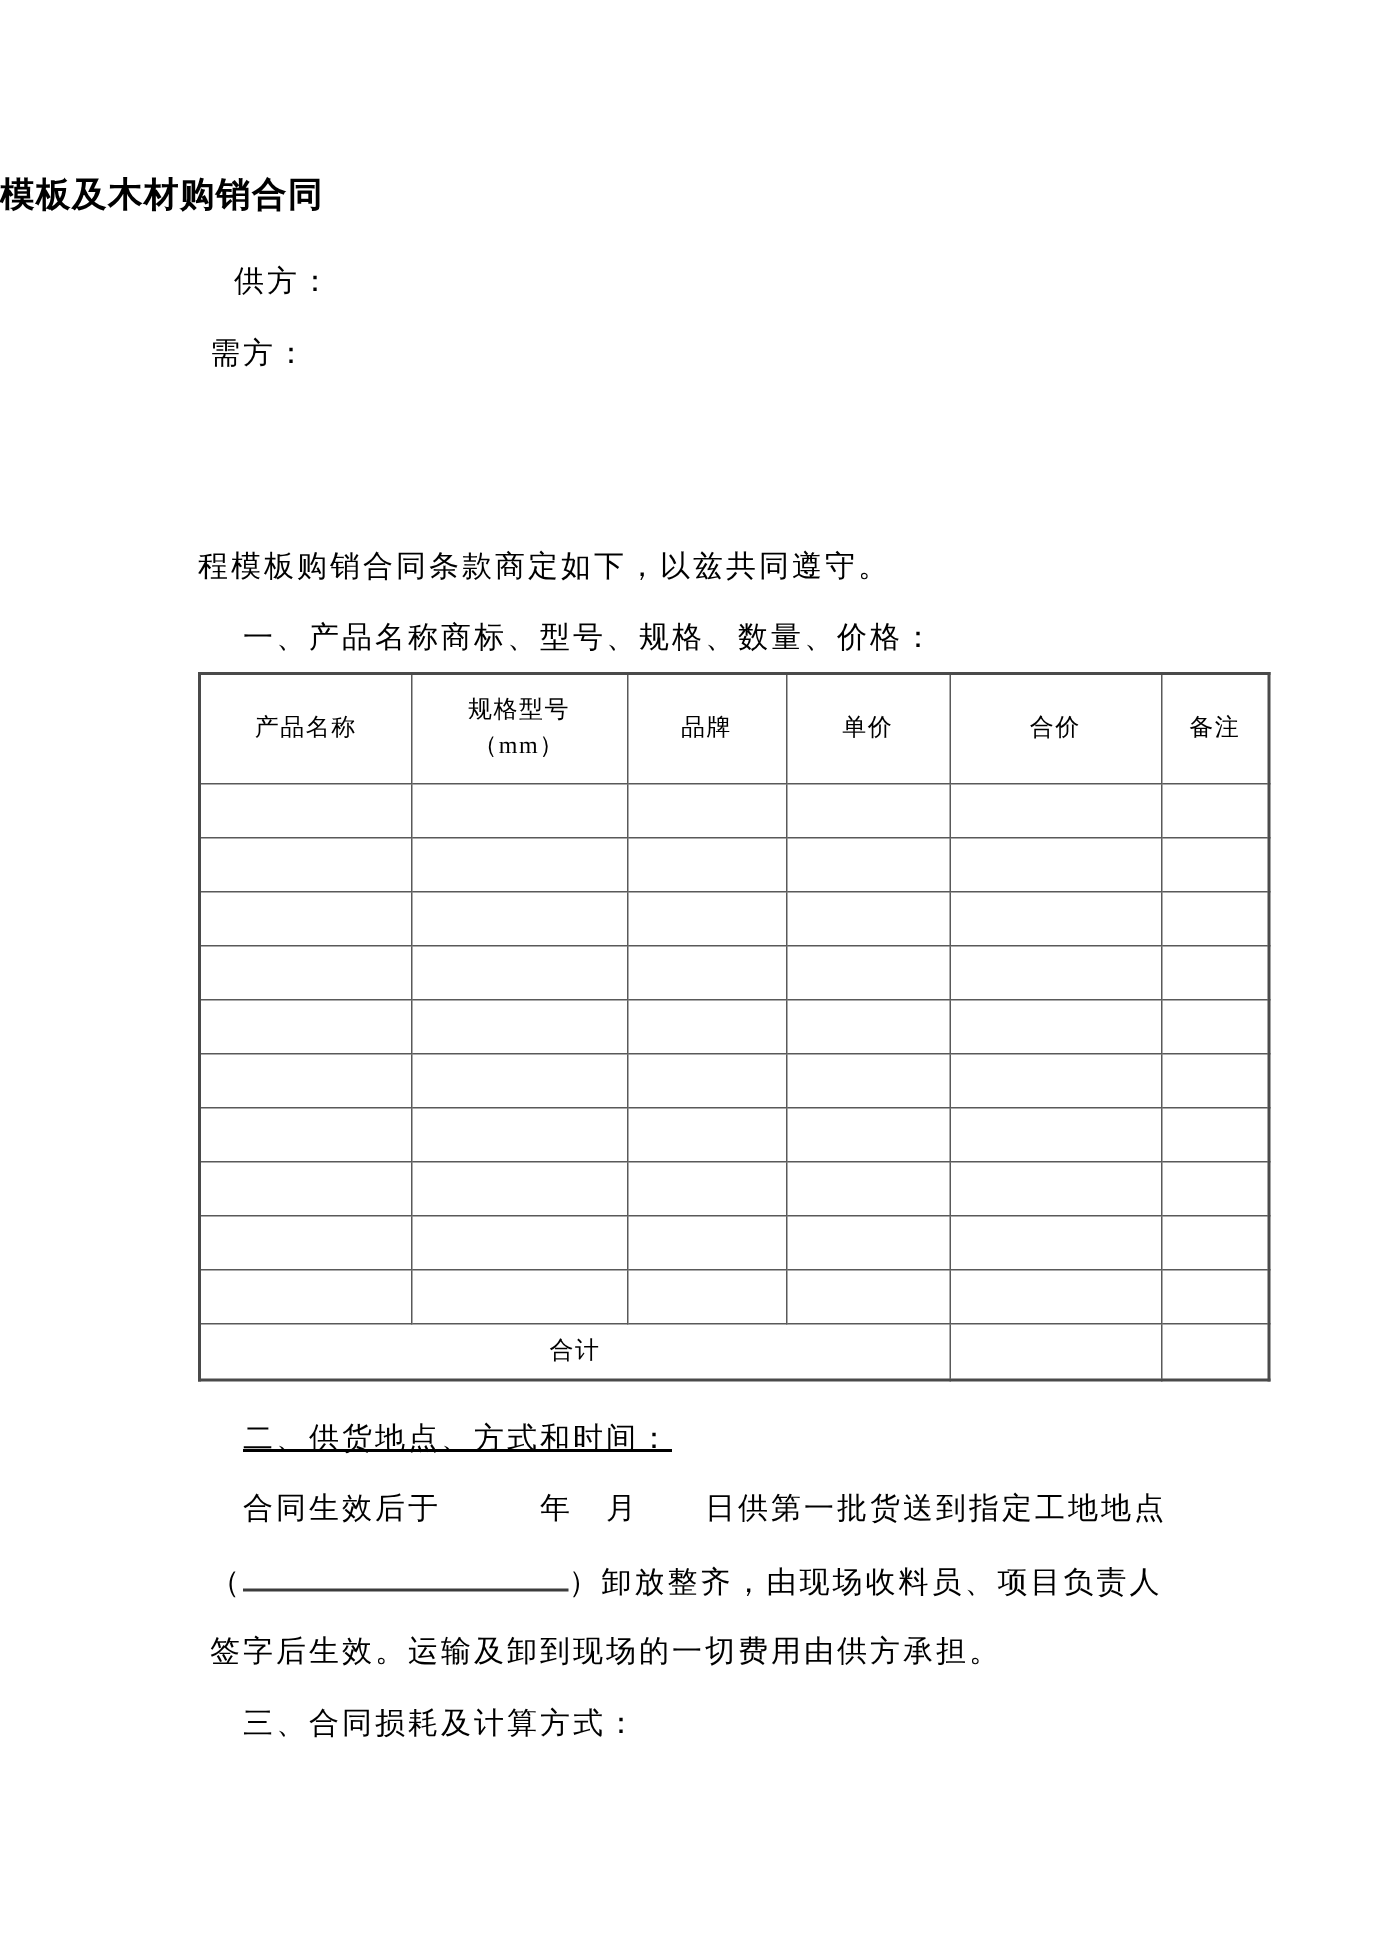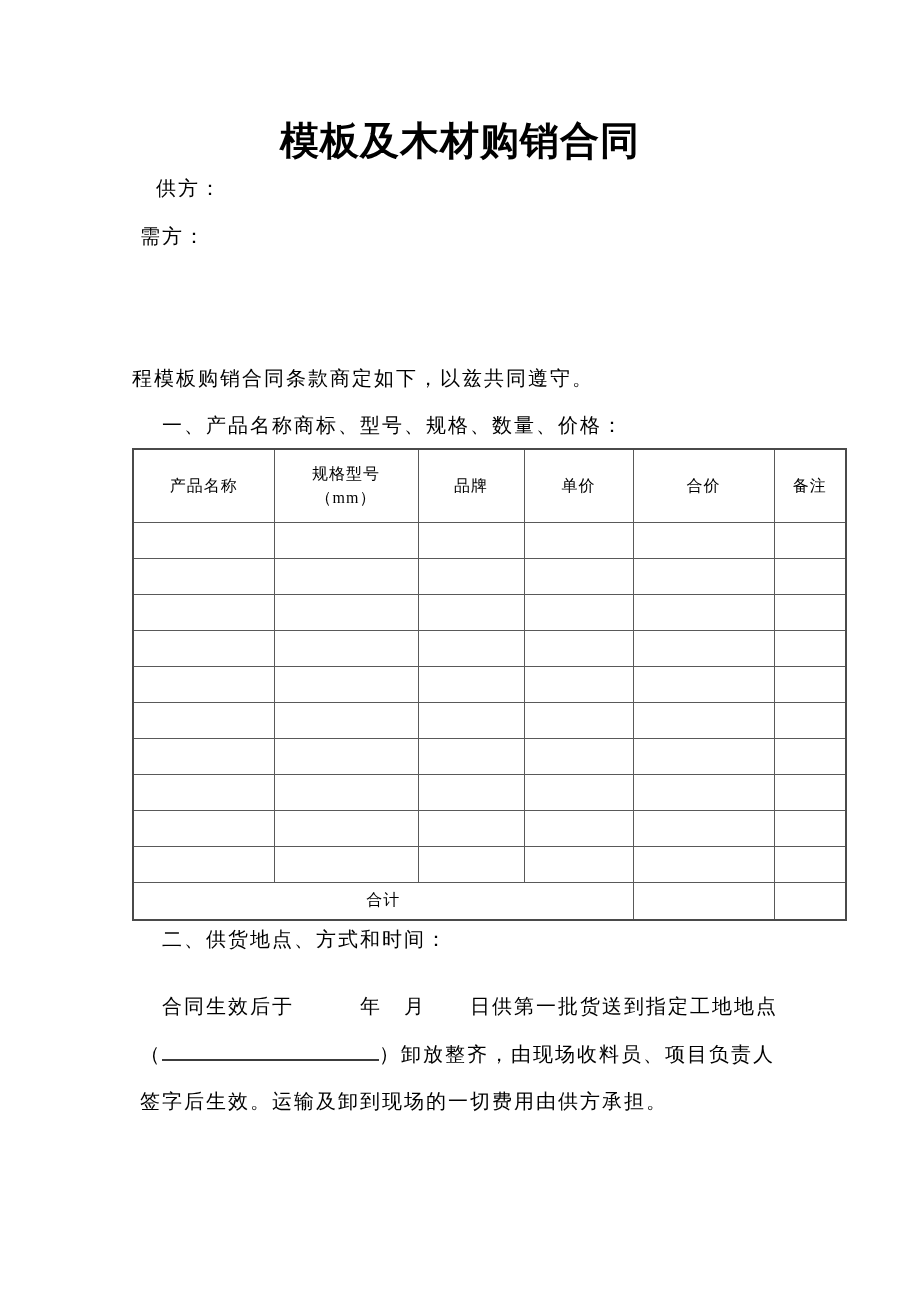--- a/index.html
+++ b/index.html
@@ -11,22 +11,21 @@
     margin: 0 auto;
     background: #ffffff;
     font-family: "Liberation Serif", "DejaVu Serif", serif;
     color: #000000;
     overflow: hidden;
   }
   .doc-title {
     position: absolute;
     left: 0; top: 114px;
     width: 100%;
-    text-align: center;
-    font-size: 39px;
+    font-size: 23px;
     font-weight: bold;
     letter-spacing: 1px;
     white-space: nowrap;
   }
   .line {
     position: absolute;
     font-size: 20px;
     letter-spacing: 2px;
     line-height: 26px;
     white-space: nowrap;
@@ -201,24 +200,25 @@
       </tbody>
     <tfoot>
       <tr>
         <td colspan="4">合计</td>
         <td></td>
         <td></td>
       </tr>
     </tfoot>
   </table>
 
-  <div class="line" style="left:162px; top:926px;">二、供货地点、方式和时间：</div>
+  <div class="line" style="left:162px; top:946px;text-decoration:underline;">二、供货地点、方式和时间：</div>
 
   <div class="line" style="left:162px; top:993px;">合同生效后于　　　年　月　　日供第一批货送到指定工地地点</div>
 
   <div class="line" style="left:140px; top:1041px;">
     <span>（</span><span class="blank blank-paren"></span><span>）卸放整齐，由现场收料员、项目负责人</span>
   </div>
 
   <div class="line" style="left:140px; top:1088px;">签字后生效。运输及卸到现场的一切费用由供方承担。</div>
 
+  <div class="line" style="left:162px; top:1136px;">三、合同损耗及计算方式：</div>
 
 </div>
 
 </body></html>

